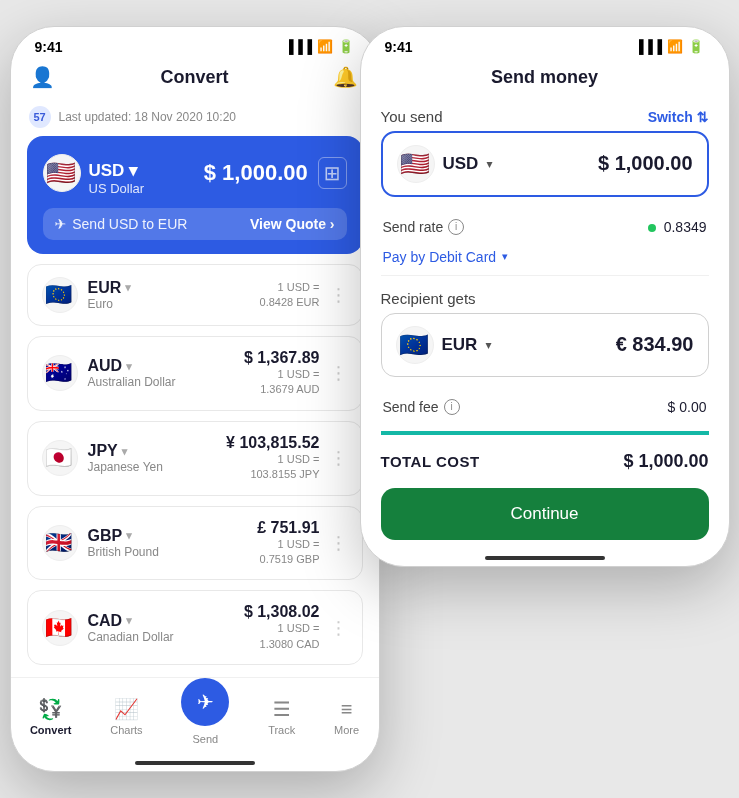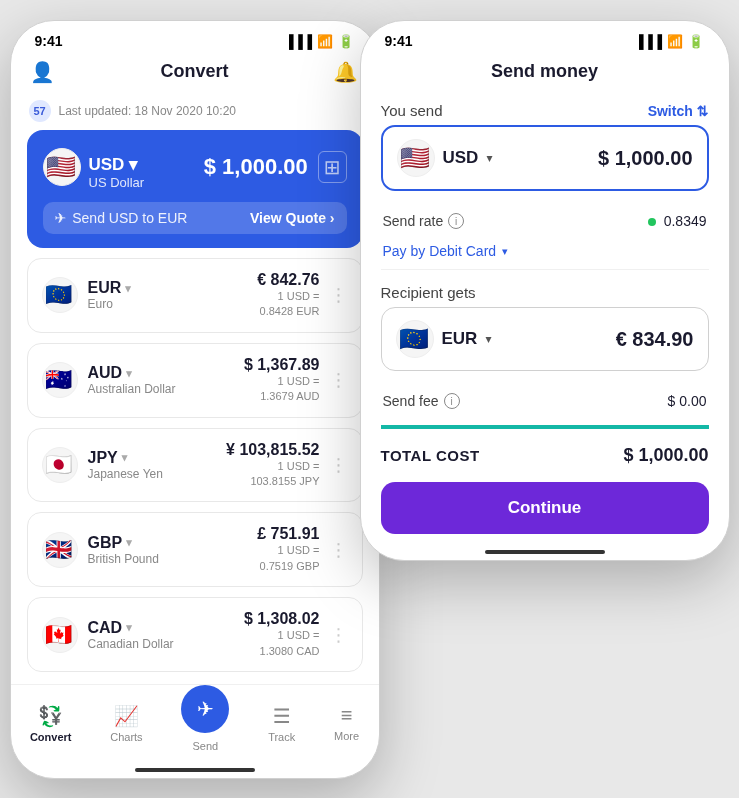--- a/index.html
+++ b/index.html
@@ -403,28 +403,28 @@
       font-weight: 700;
       color: #1a1a2e;
       letter-spacing: 0.5px;
     }
     .total-value {
       font-size: 18px;
       font-weight: 700;
       color: #1a1a2e;
     }
     .continue-btn {
-      background: #6d28d9;
+      background: #15803d;
       color: white;
       border: none;
       border-radius: 14px;
       width: 100%;
       padding: 16px;
       font-size: 17px;
-      font-weight: 700;
+      font-weight: 400;
       cursor: pointer;
       margin-bottom: 6px;
     }
     .dropdown-arrow { font-size: 11px; }
   </style>
 </head>
 <body>
 
 <div class="phones-container">
 
@@ -480,21 +480,20 @@
       <div class="currency-row-left">
         <div class="flag-circle">🇪🇺</div>
         <div class="currency-row-info">
           <div class="code">
             EUR <span style="font-size:11px;color:#aaa;">▾</span>
           </div>
           <div class="name">Euro</div>
         </div>
       </div>
       <div class="currency-row-right">
-        <div class="currency-row-amount">€ 842.76</div>
         <div class="currency-row-rate">1 USD =<br>0.8428 EUR</div>
       </div>
       <span class="dots-icon">⋮</span>
     </div>
           <div class="currency-row">
       <div class="currency-row-left">
         <div class="flag-circle">🇦🇺</div>
         <div class="currency-row-info">
           <div class="code">
             AUD <span style="font-size:11px;color:#aaa;">▾</span>

